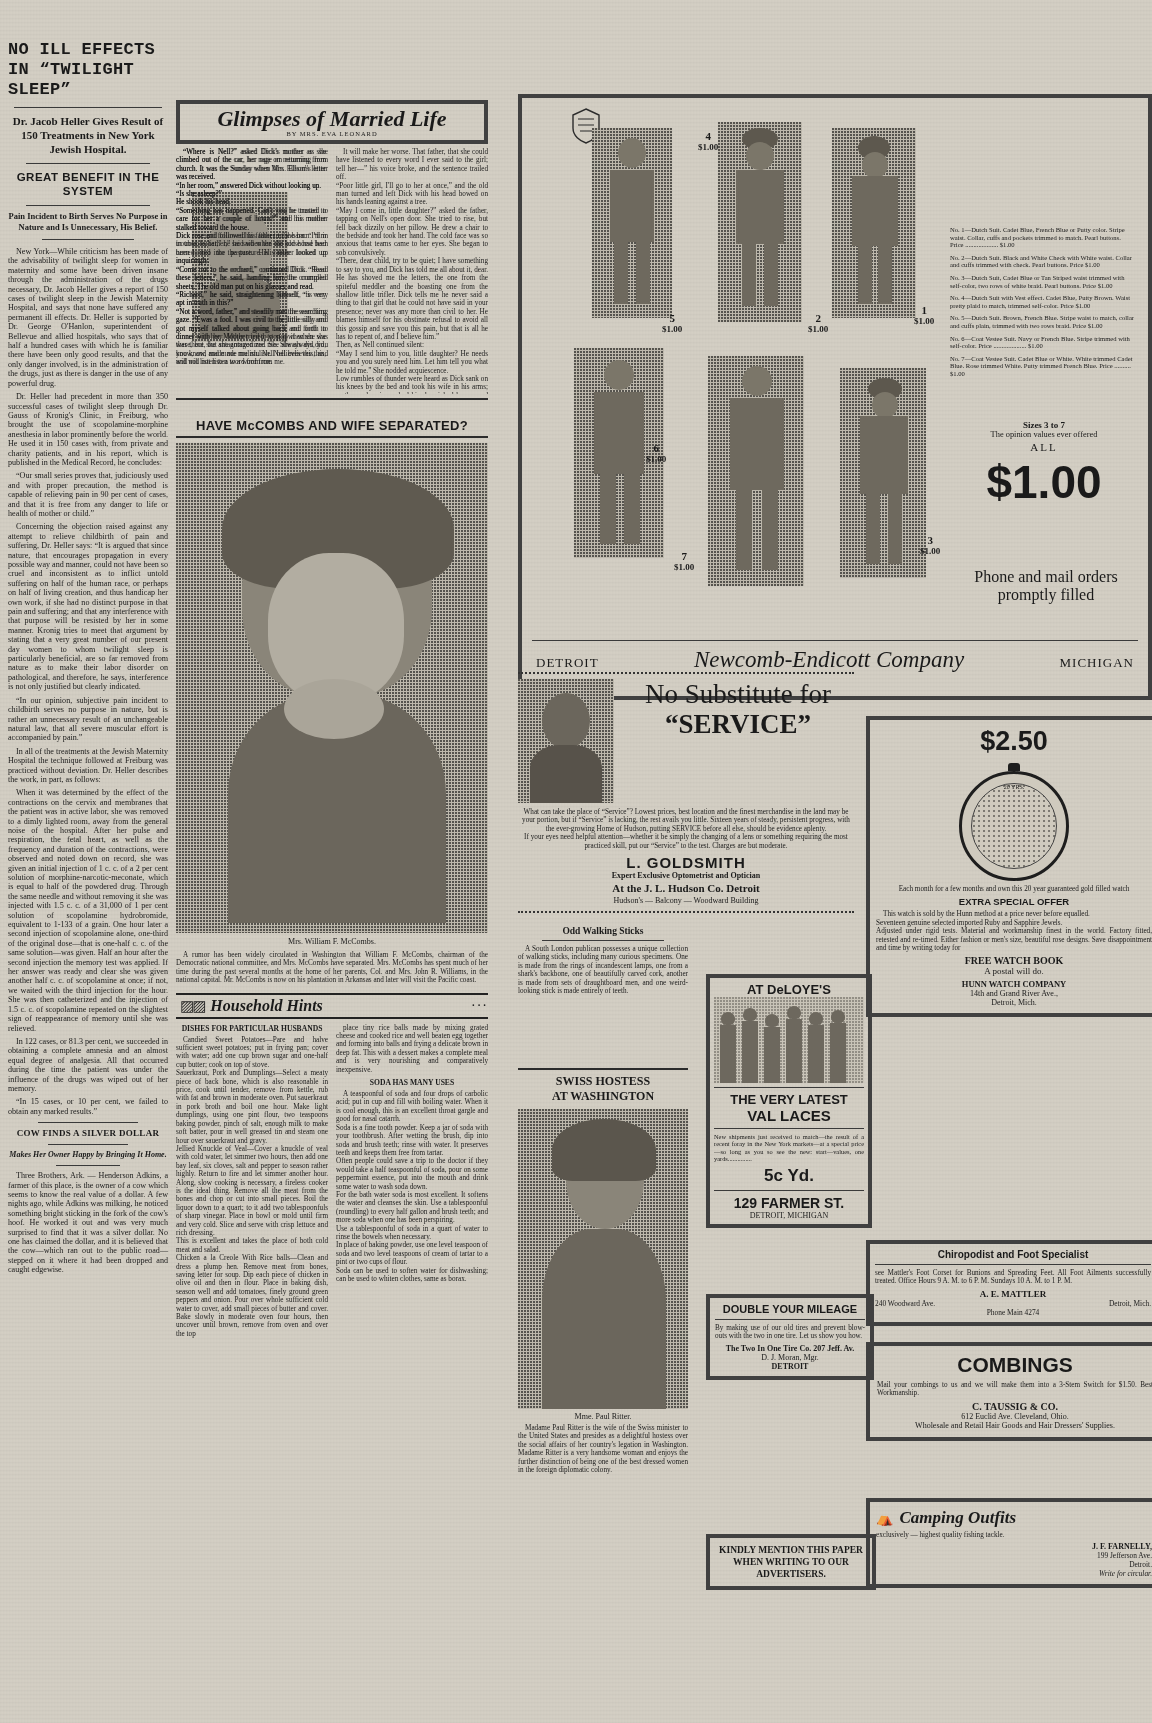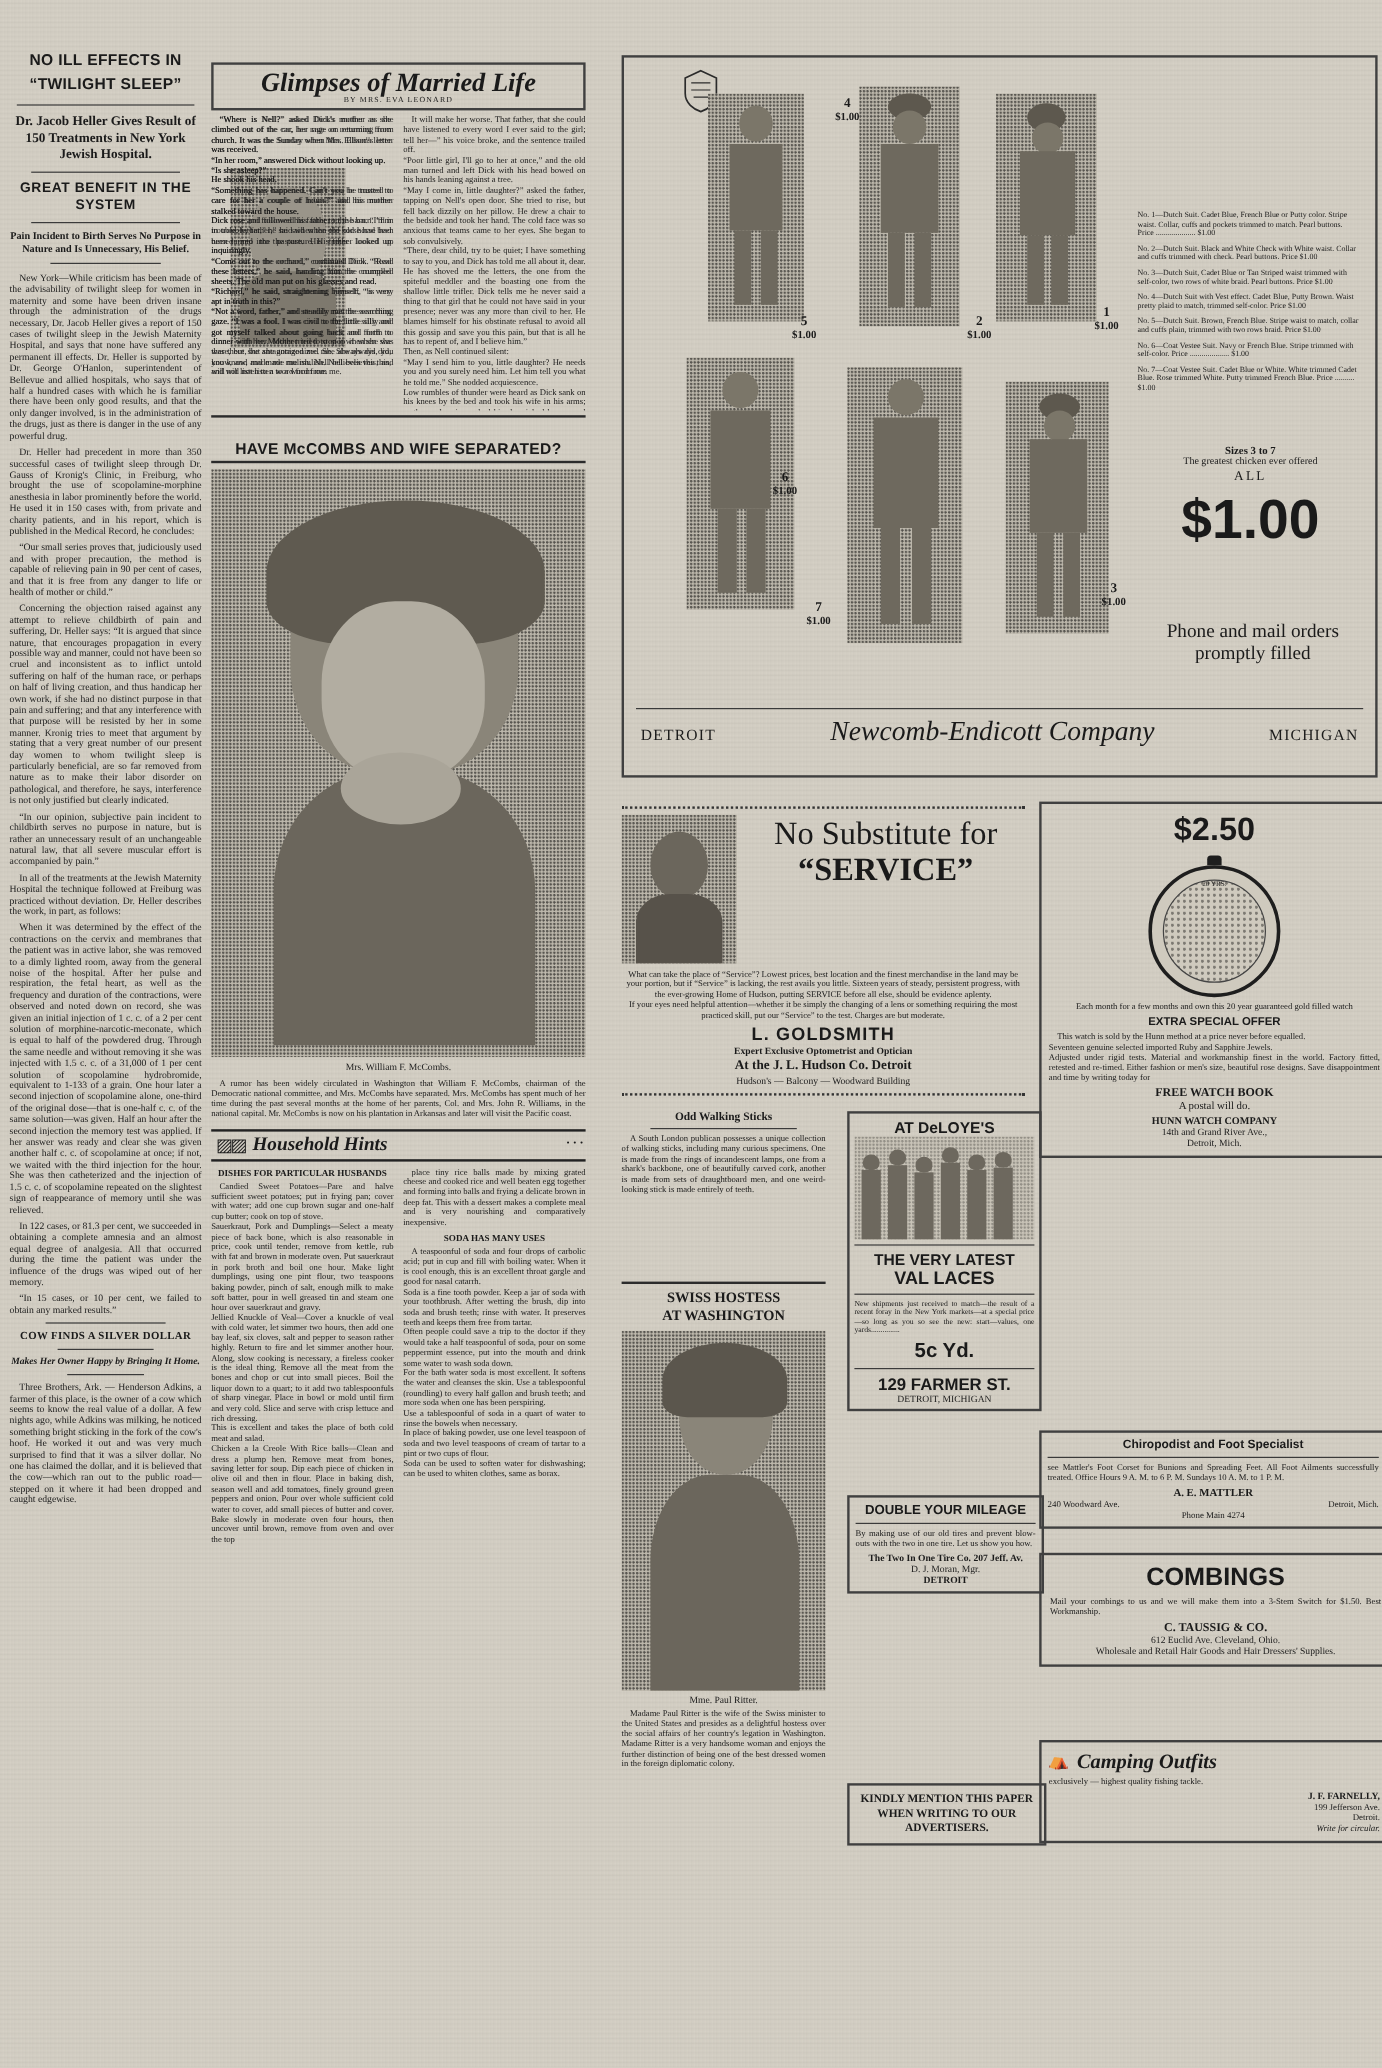--- a/index.html
+++ b/index.html
@@ -13,28 +13,28 @@
      pointer-events:none;mix-blend-mode:multiply;}
   .col{position:absolute;}
   .rule{border-top:1px solid #3a3a3a;}
   .hr-d{border-top:2px solid #2b2b2b;}
   .body-txt{font-size:8.1px;line-height:9.4px;text-align:justify;hyphens:auto;}
   .body-txt p{margin:0 0 4px 0;text-indent:8px;}
   .tiny{font-size:7.2px;line-height:8.4px;text-align:justify;}
   .tiny p{margin:0 0 3px 0;text-indent:7px;}
   .ctr{text-align:center;}
   .hd1{font-family:"Liberation Sans",sans-serif;font-weight:bold;text-align:center;}
-  .boxed{border:2px solid #404040;}
+  .boxed{border:4px solid #404040;margin-top:48px;}
   .imgbox{background:#bdb8ac;position:relative;overflow:hidden;}
   .halftone{position:absolute;inset:0;
      background-image:radial-gradient(circle at 1px 1px, rgba(0,0,0,.55) 0.8px, rgba(0,0,0,0) 1.2px);
      background-size:3px 3px;}
   
   #left{left:8px;top:40px;width:160px;}
-  .lead-head{font-family:Liberation Sans, sans-serif;font-weight:bold;font-size:13px;line-height:20px;text-align:center;letter-spacing:.3px;}
+  .lead-head{font-family:Liberation Mono, monospace;font-weight:bold;font-size:17px;line-height:20px;letter-spacing:.3px;}
   .sub-head{font-family:"Liberation Serif",serif;font-weight:bold;font-size:11px;line-height:14px;text-align:center;}
   .sub-head2{font-family:"Liberation Sans",sans-serif;font-weight:bold;font-size:11.5px;line-height:14px;text-align:center;letter-spacing:.5px;}
   .sub-head3{font-size:8.5px;line-height:11px;text-align:center;font-weight:bold;}
   
   #glimpses{left:176px;top:52px;width:312px;}
   .script{font-family:"Liberation Serif",serif;font-style:italic;font-weight:bold;font-size:22px;text-align:center;}
   
   .portrait{background:#b9b4a8;position:relative;overflow:hidden;border:0;}
   .face{position:absolute;border-radius:50%;background:#8e897d;}
   
@@ -290,21 +290,21 @@
         <div style="margin-bottom:5px;">No. 2—Dutch Suit. Black and White Check with White waist. Collar and cuffs trimmed with check. Pearl buttons.  Price   $1.00</div>
         <div style="margin-bottom:5px;">No. 3—Dutch Suit, Cadet Blue or Tan Striped waist trimmed with self-color, two rows of white braid. Pearl buttons. Price   $1.00</div>
         <div style="margin-bottom:5px;">No. 4—Dutch Suit with Vest effect. Cadet Blue, Putty Brown. Waist pretty plaid to match, trimmed self-color.  Price   $1.00</div>
         <div style="margin-bottom:5px;">No. 5—Dutch Suit. Brown, French Blue. Stripe waist to match, collar and cuffs plain, trimmed with two rows braid.  Price   $1.00</div>
         <div style="margin-bottom:5px;">No. 6—Coat Vestee Suit. Navy or French Blue. Stripe trimmed with self-color.  Price .................... $1.00</div>
         <div style="margin-bottom:5px;">No. 7—Coat Vestee Suit. Cadet Blue or White. White trimmed Cadet Blue. Rose trimmed White. Putty trimmed French Blue.  Price .......... $1.00</div>
       </div>
 
       <div style="position:absolute;left:424px;top:322px;width:196px;">
         <div class="ctr" style="font-size:9px;font-weight:bold;">Sizes 3 to 7</div>
-        <div class="ctr" style="font-size:8.4px;">The greatest chicken ever offered</div>
+        <div class="ctr" style="font-size:8.4px;">The opinion values ever offered</div>
         <div class="ctr" style="font-size:11px;letter-spacing:2px;margin-top:2px;">ALL</div>
         <div class="big1" style="margin-top:2px;">$1.00</div>
       </div>
 
       <div style="position:absolute;left:424px;top:470px;width:200px;" class="ctr">Phone and mail orders promptly filled</div>
     </div>
 
     <div class="rule" style="margin:2px 10px 0 10px;"></div>
     <div style="display:flex;align-items:baseline;justify-content:space-between;padding:6px 14px 8px 14px;">
       <span style="font-size:13px;letter-spacing:1px;">DETROIT</span>

